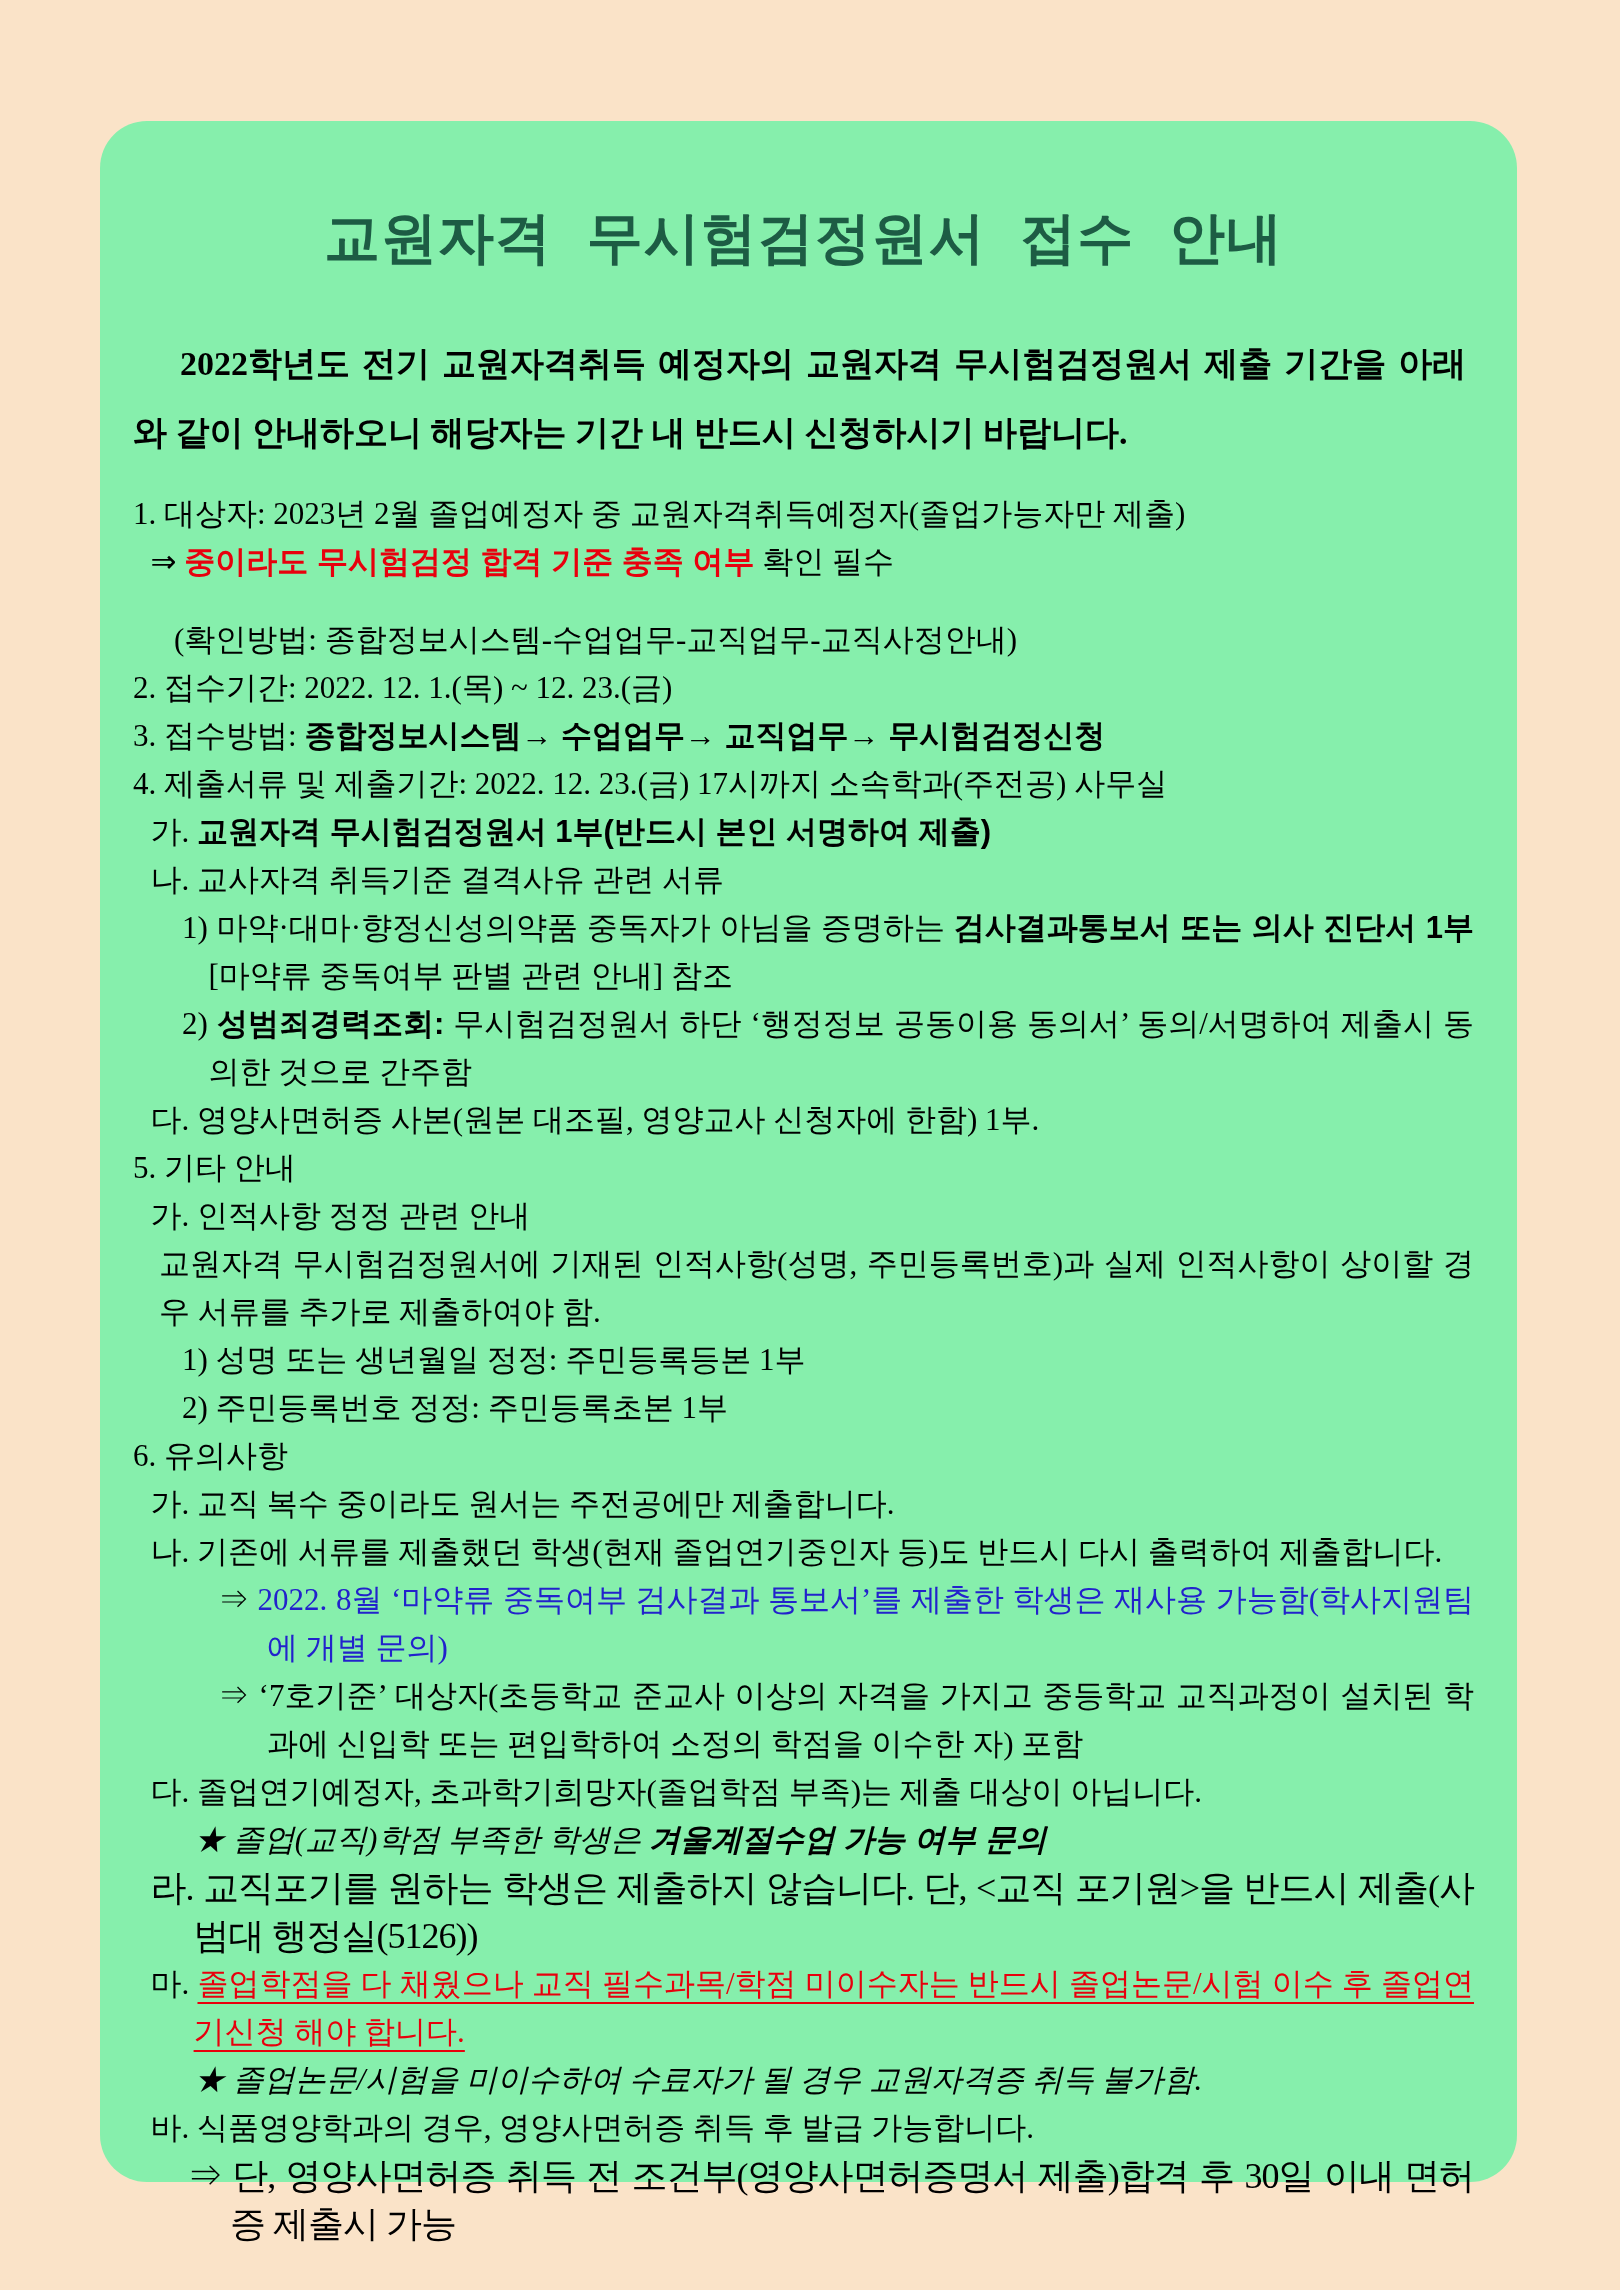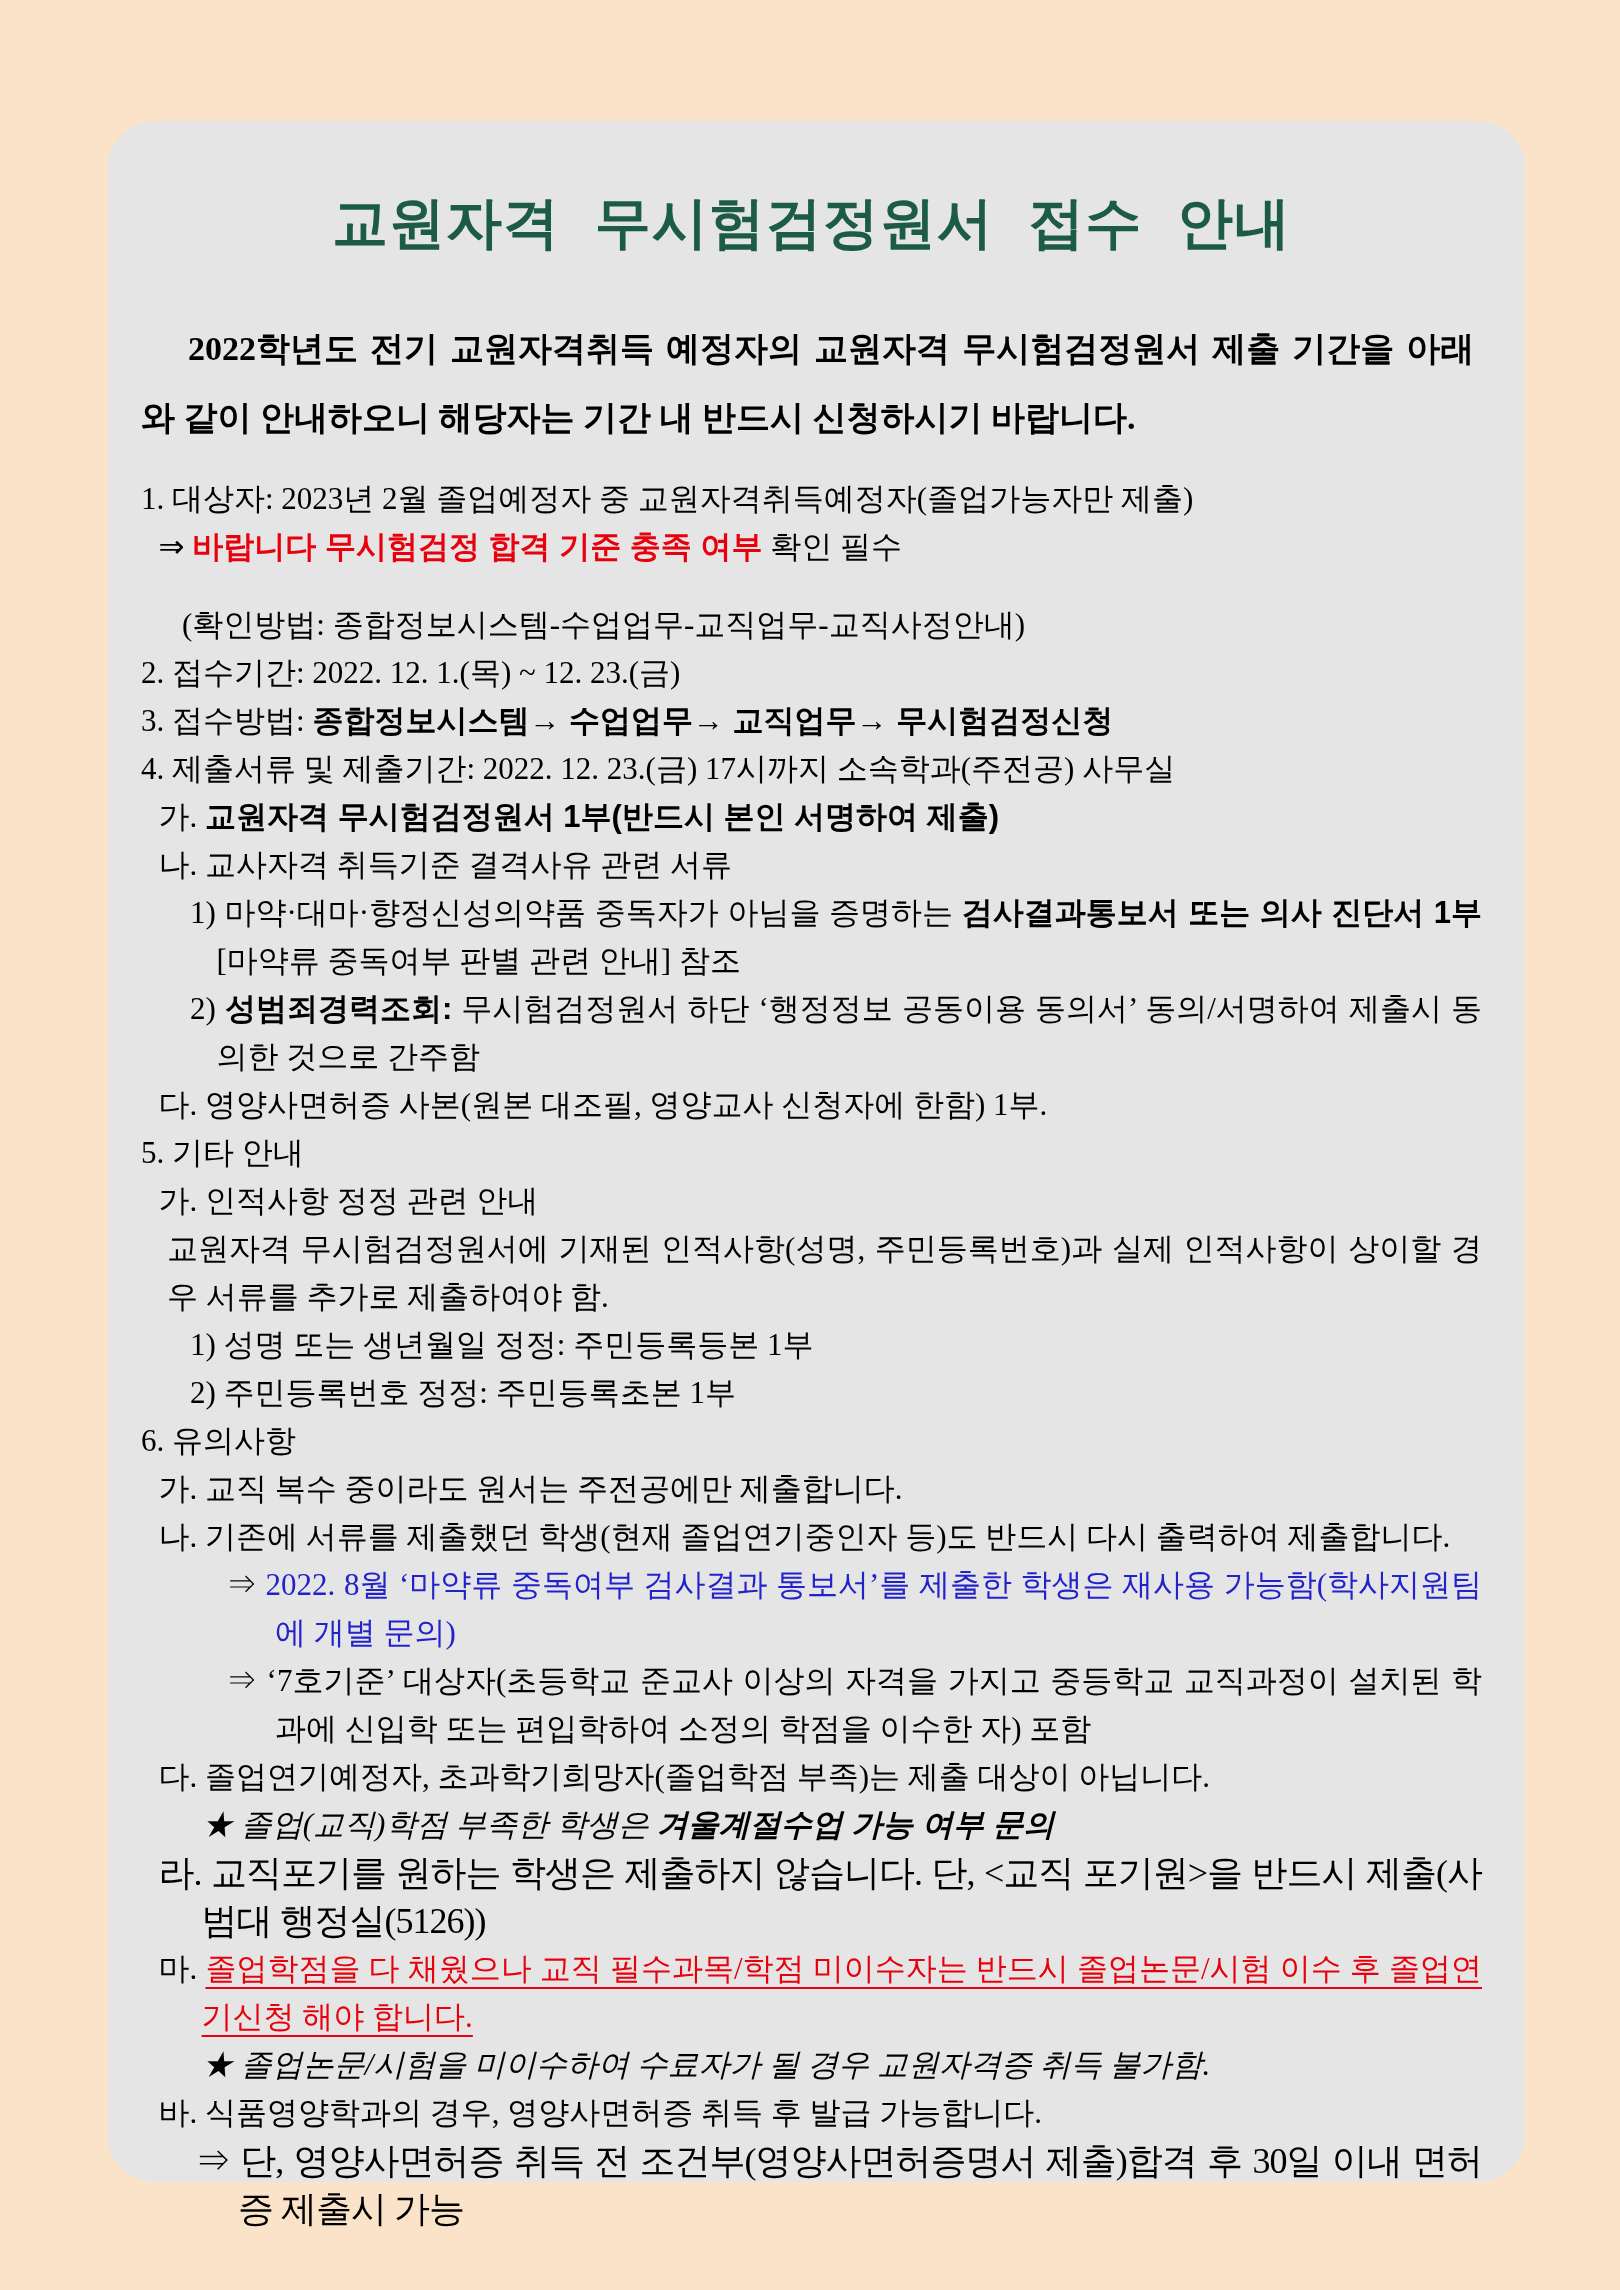--- a/index.html
+++ b/index.html
@@ -6,26 +6,26 @@
   .page {
     position: relative;
     width: 1620px; height: 2291px;
     background: #fae3c8;
     font-family: "Liberation Serif", serif;
     color: #000;
     overflow: hidden;
   }
   .card {
     position: absolute;
-    left: 108px; top: 121px;
+    left: 100px; top: 121px;
     width: 1417px; height: 2061px;
-    background: #e5e5e5;
+    background: #86efac;
     border-radius: 47px;
     box-sizing: border-box;
-    padding: 40px 43px 59px 33px;
+    padding: 55px 43px 59px 33px;
   }
   h1.title {
     margin: 9.8px 0 0 0;
     text-align: center;
     font-size: 56px;
     line-height: 104px;
     font-weight: bold;
     color: #1d5c44;
     word-spacing: 19.6px;
     letter-spacing: 1px;
@@ -73,21 +73,21 @@
 </style>
 </head>
 <body>
 
 <div class="page">
   <div class="card">
     <h1 class="title">교원자격 무시험검정원서 접수 안내</h1>
     <p class="intro">2022학년도 전기 교원자격취득 예정자의 교원자격 무시험검정원서 제출 기간을 아래와 같이 안내하오니 해당자는 기간 내 반드시 신청하시기 바랍니다.</p>
     <div class="docbody" id="doc-body">
         <div class="line lv0"><span class="normal">1. 대상자: 2023년 2월 졸업예정자 중 교원자격취득예정자(졸업가능자만 제출)</span></div>
-        <div class="line lv1"><span class="normal">⇒ </span><span class="redbold">바랍니다 무시험검정 합격 기준 충족 여부</span><span class="normal"> 확인 필수</span></div>
+        <div class="line lv1"><span class="normal">⇒ </span><span class="redbold">중이라도 무시험검정 합격 기준 충족 여부</span><span class="normal"> 확인 필수</span></div>
         <div class="line paren"><span class="normal">(확인방법: 종합정보시스템-수업업무-교직업무-교직사정안내)</span></div>
         <div class="line lv0"><span class="normal">2. 접수기간: 2022. 12. 1.(목) ~ 12. 23.(금)</span></div>
         <div class="line lv0"><span class="normal">3. 접수방법: </span><span class="bold">종합정보시스템→ 수업업무→ 교직업무→ 무시험검정신청</span></div>
         <div class="line lv0"><span class="normal">4. 제출서류 및 제출기간: 2022. 12. 23.(금) 17시까지 소속학과(주전공) 사무실</span></div>
         <div class="line lv1"><span class="normal">가. </span><span class="bold">교원자격 무시험검정원서 1부(반드시 본인 서명하여 제출)</span></div>
         <div class="line lv1"><span class="normal">나. 교사자격 취득기준 결격사유 관련 서류</span></div>
         <div class="line lv2"><span class="normal">1) 마약·대마·향정신성의약품 중독자가 아님을 증명하는 </span><span class="bold">검사결과통보서 또는 의사 진단서 1부</span><span class="normal"> [마약류 중독여부 판별 관련 안내] 참조</span></div>
         <div class="line lv2"><span class="normal">2) </span><span class="bold">성범죄경력조회:</span><span class="normal"> 무시험검정원서 하단 ‘행정정보 공동이용 동의서’ 동의/서명하여 제출시 동의한 것으로 간주함</span></div>
         <div class="line lv1"><span class="normal">다. 영양사면허증 사본(원본 대조필, 영양교사 신청자에 한함) 1부.</span></div>
         <div class="line lv0"><span class="normal">5. 기타 안내</span></div>

